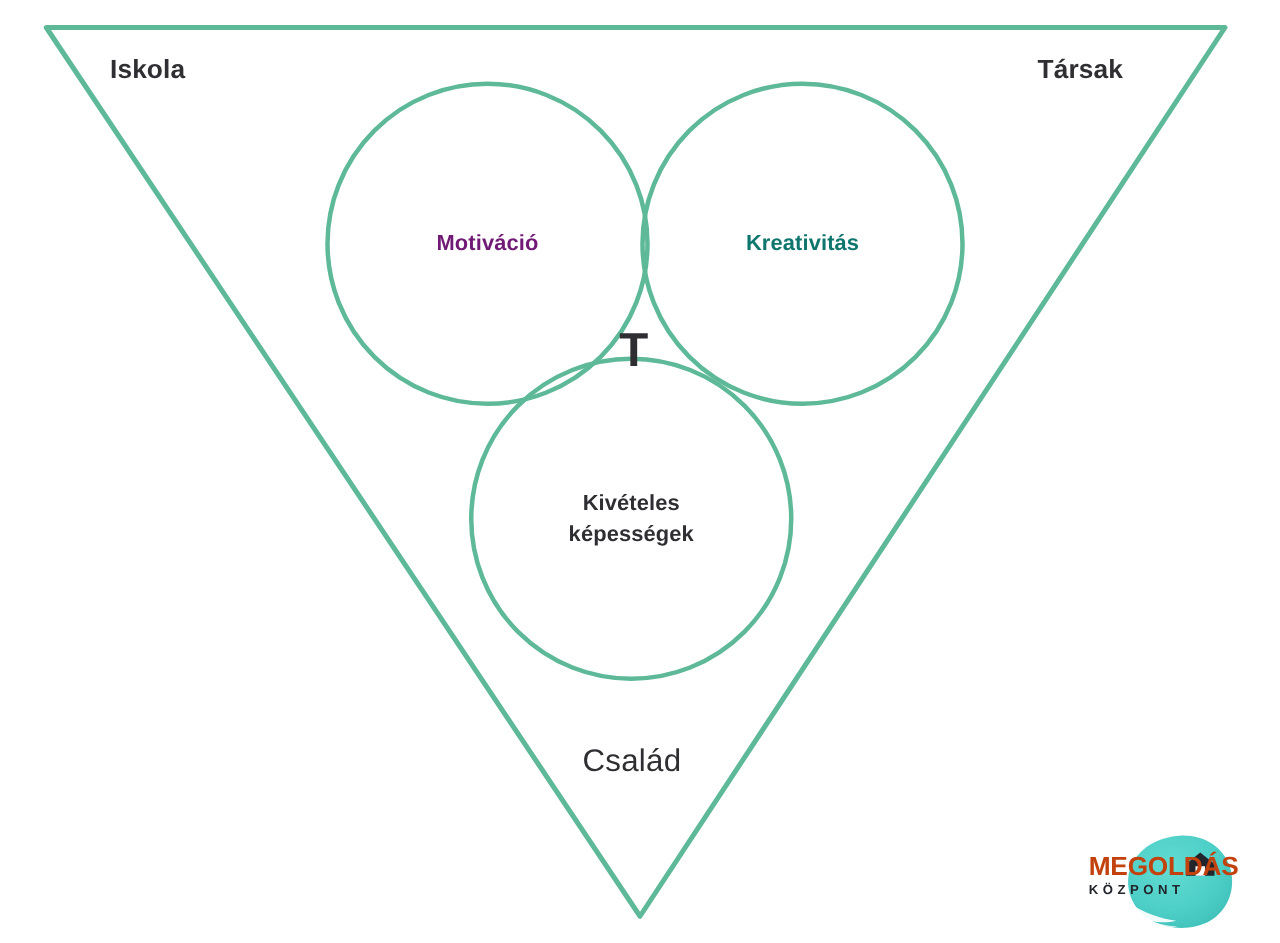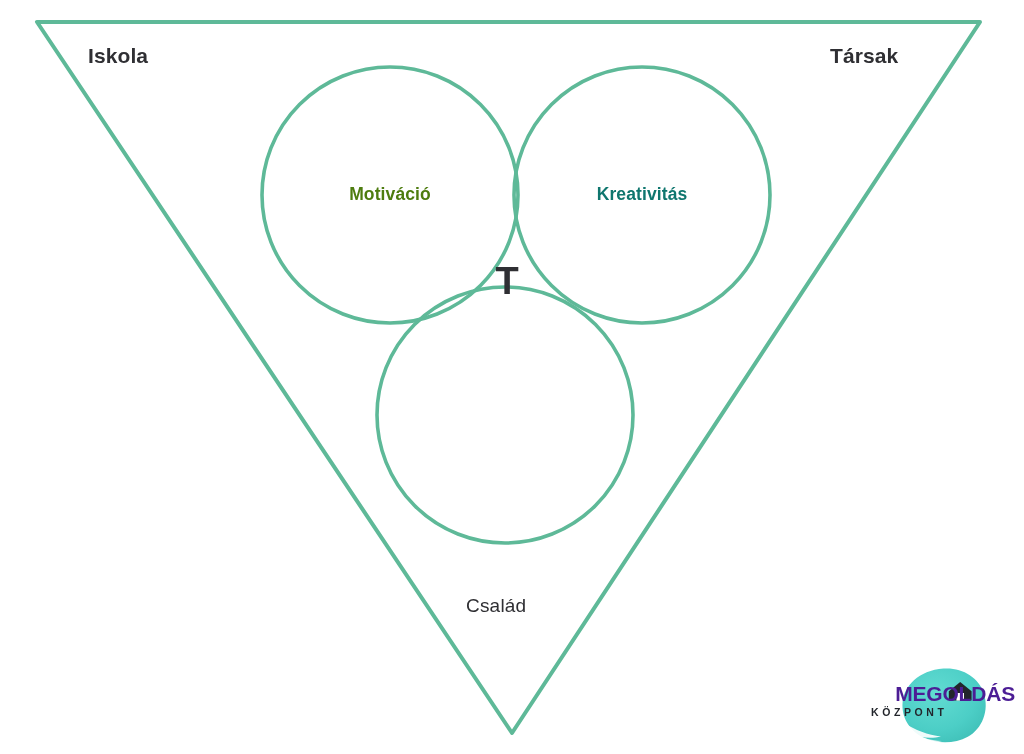--- a/index.html
+++ b/index.html
@@ -44,21 +44,21 @@
     left: 88px;
     top: 43px;
   }
   #label-tarsak {
     left: 830px;
     top: 43px;
   }
   #label-csalad {
     left: 466px;
     top: 594px;
-    font-size: 19px;
+    font-size: 25px;
     font-weight: 400;
     letter-spacing: 0.2px;
   }
   .circle-label {
     font-size: 17.5px;
     font-weight: 700;
     text-align: center;
     transform: translate(-50%, -50%);
   }
   #label-motivacio {
@@ -95,24 +95,24 @@
   #logo svg {
     position: absolute;
     left: 0;
     top: 0;
   }
   .logo-wordmark {
     position: absolute;
     left: 3px;
     top: 22px;
     width: 144px;
-    text-align: right;
+    text-align: left;
     font-size: 21px;
     font-weight: 800;
-    color: #4c1d95;
+    color: #c2410c;
     letter-spacing: -0.2px;
     white-space: pre;
   }
   .logo-sub {
     position: absolute;
     left: 3px;
     top: 46px;
     width: 144px;
     text-align: left;
     font-size: 10.5px;
@@ -135,24 +135,25 @@
     <circle cx="642" cy="195" r="128" fill="none" stroke="#5eb998" stroke-width="3.6"></circle>
     <circle cx="505" cy="415" r="128" fill="none" stroke="#5eb998" stroke-width="3.6"></circle>
   </svg>
 
   <div class="lbl corner-label" id="label-iskola" style="color: rgb(47, 47, 51);">Iskola</div>
 
   <div class="lbl corner-label" id="label-tarsak" style="color: rgb(47, 47, 51); text-align: right;">Társak</div>
 
   <div class="lbl" id="label-csalad" style="color: rgb(47, 47, 51);">Család</div>
 
-  <div class="lbl circle-label" id="label-motivacio" style="left: 390px; top: 195px; color: #4d7c0f;">Motiváció</div>
+  <div class="lbl circle-label" id="label-motivacio" style="left: 390px; top: 195px; color: #701a75;">Motiváció</div>
 
   <div class="lbl circle-label" id="label-kreativitas" style="left: 642px; top: 195px; color: #0f766e;">Kreativitás</div>
 
+  <div class="lbl circle-label" id="label-kivetelesek" style="left: 505px; top: 415px; color: rgb(47, 47, 51);"><span>Kivételes</span><br><span>képességek</span></div>
 
   <div id="label-t" style="left: 507px; top: 281px; color: rgb(47, 47, 51);">T</div>
 
   <div id="logo">
     <svg width="150" height="90" viewBox="0 0 150 90">
       <defs>
         <radialGradient id="blobg" cx="40%" cy="35%" r="78%">
           <stop offset="0%" stop-color="#62dcd2"></stop>
           <stop offset="62%" stop-color="#4ccec6"></stop>
           <stop offset="100%" stop-color="#3dbdb5"></stop>

